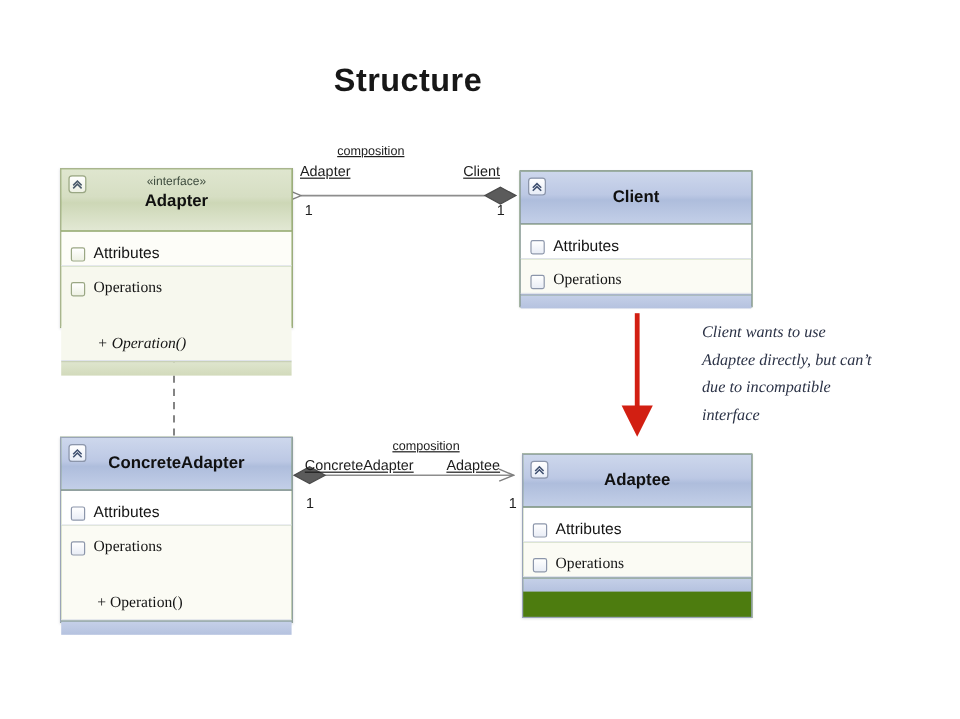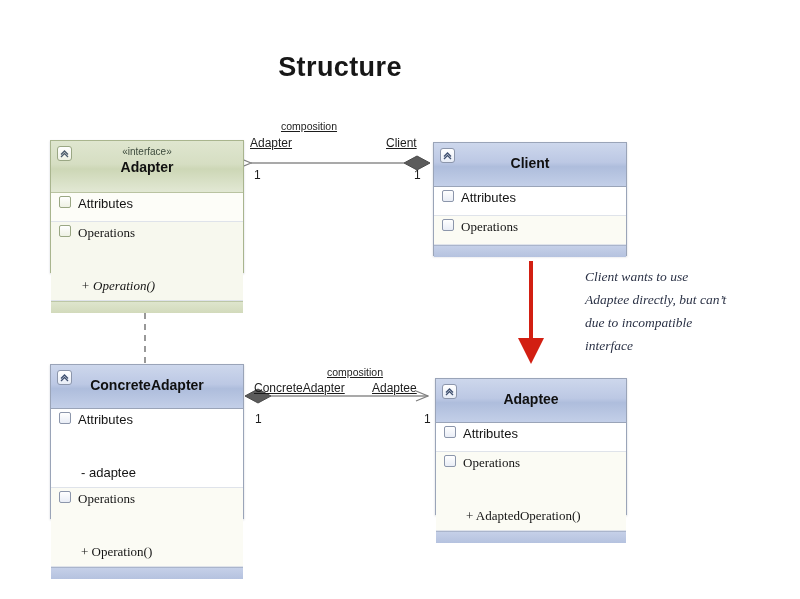--- a/index.html
+++ b/index.html
@@ -99,21 +99,21 @@
     border-bottom: 1px solid #dfe3ea;
     background: #ffffff;
     padding: 3px 0 3px 0;
   }
   .uml-compartment.alt { background: #fbfbf4; font-family: Liberation Serif, serif; }
   .uml-class.green .uml-compartment { background: #fdfdf8; }
   .uml-class.green .uml-compartment.alt { background: #f7f8ee; }
 
   .uml-row {
     display: flex;
-    align-items: flex-start;
+    align-items: flex-end;
     height: 22px;
     padding-left: 8px;
     font-size: 13px;
     color: #141414;
   }
   .uml-row .minus-box {
     width: 12px;
     height: 12px;
     border: 1px solid #8c96ab;
     border-radius: 2px;
@@ -273,21 +273,20 @@
           <path d="M3 10 L6.5 6.5 L10 10" fill="none" stroke="#3f5070" stroke-width="1.3"></path>
         </svg>
       </span>
       <div class="uml-name">ConcreteAdapter</div>
     </div>
     <div class="uml-compartment">
       <div class="uml-row">
         <span class="minus-box"></span>
         <span>Attributes</span>
       </div>
-      <div class="uml-member">- adaptee</div>
     </div>
     <div class="uml-compartment alt">
       <div class="uml-row">
         <span class="minus-box"></span>
         <span>Operations</span>
       </div>
       <div class="uml-member">+ Operation()</div>
     </div>
     <div class="uml-footer" style="height:12px;"></div>
   </div>
@@ -306,21 +305,20 @@
       <div class="uml-row">
         <span class="minus-box"></span>
         <span>Attributes</span>
       </div>
     </div>
     <div class="uml-compartment alt">
       <div class="uml-row">
         <span class="minus-box"></span>
         <span>Operations</span>
       </div>
-      <div class="uml-member">+ AdaptedOperation()</div>
     </div>
     <div class="uml-footer" style="height:12px;"></div>
   </div>
 
   <div class="edge-label small" style="left:281px; top:120px;">composition</div>
   <div class="edge-label" style="left:250px; top:136px;">Adapter</div>
   <div class="edge-label" style="left:386px; top:136px;">Client</div>
   <div class="mult-label" style="left:254px; top:168px;">1</div>
   <div class="mult-label" style="left:414px; top:168px;">1</div>
 

